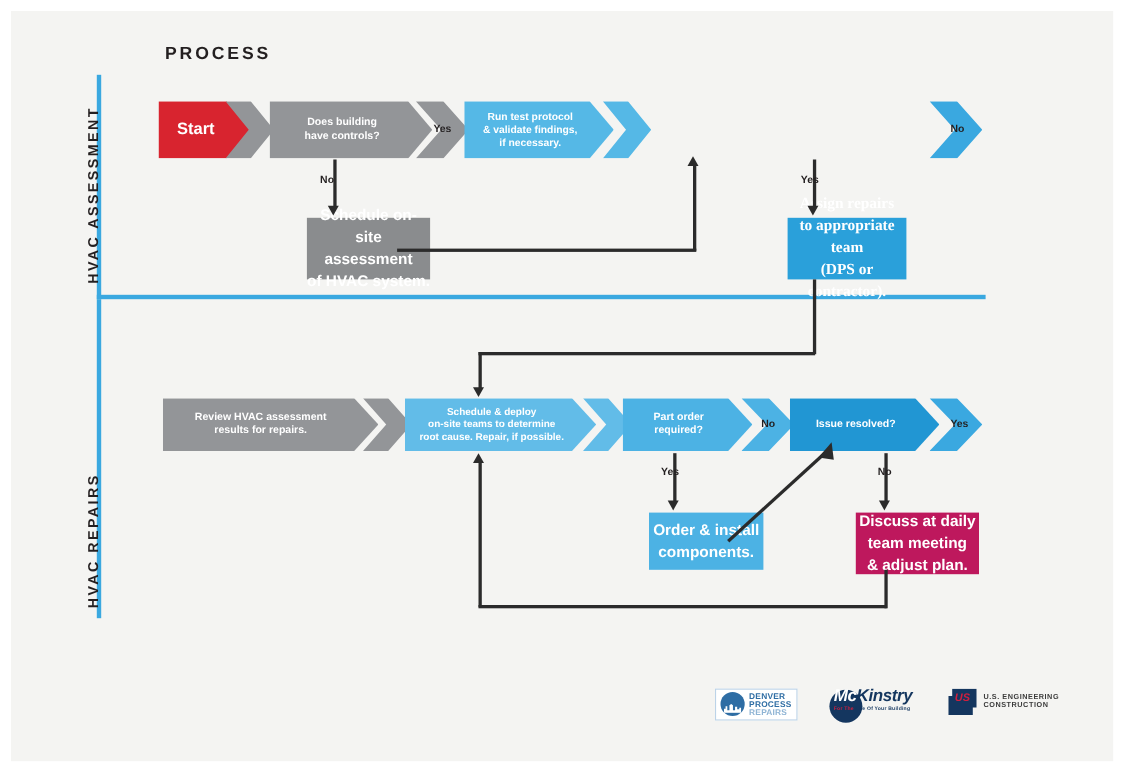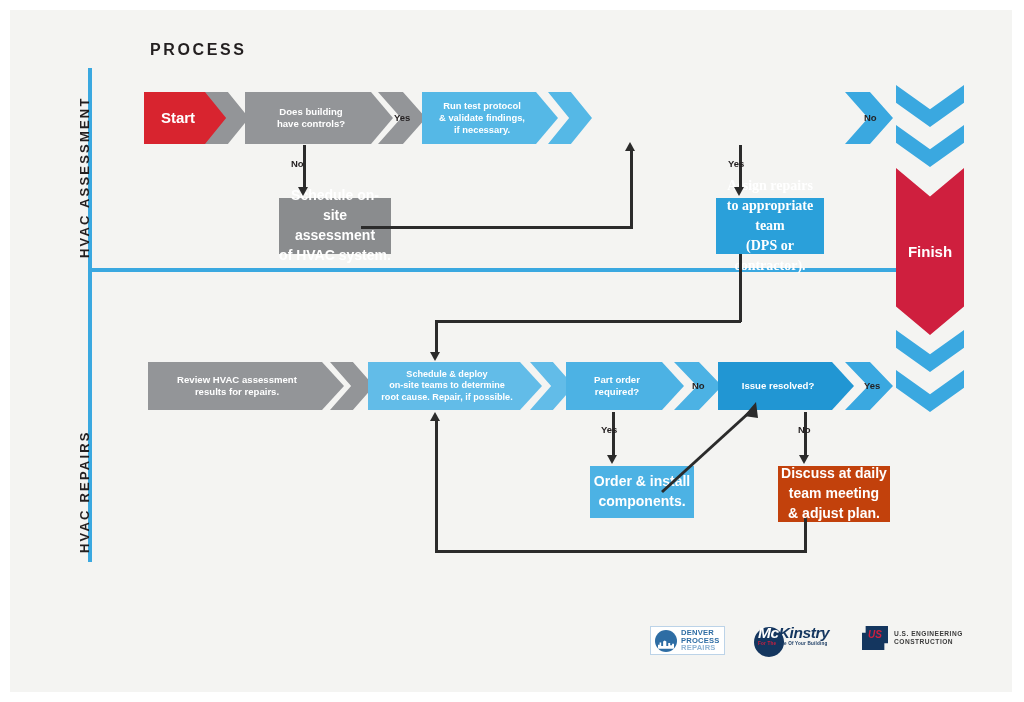--- a/index.html
+++ b/index.html
@@ -121,21 +121,21 @@
     display:flex; align-items:center; justify-content:center;
   }
   #finish-label { color:#ffffff; font-weight:bold; font-size:15px; }
 
   
   #logos { position:absolute; left:650px; top:624px; width:330px; height:40px; }
   .logo { position:absolute; display:flex; align-items:center; }
 
   #logo-dps { left:0px; top:2px; }
   #dps-box {
-    display:flex; align-items:flex-end; gap:4px;
+    display:flex; align-items:center; gap:4px;
     border:1px solid #bcd3e8; padding:2px 4px; background:#ffffff;
   }
   #dps-seal {
     width:22px; height:22px; border-radius:50%;
     background:#2e6da4; position:relative; overflow:hidden;
     flex:0 0 auto;
   }
   #dps-seal::before {
     content:""; position:absolute; left:3px; bottom:3px;
     width:16px; height:9px; background:#ffffff;
@@ -291,21 +291,21 @@
   </div>
 
   <div class="chev" style="left:845px; top:362px; width:48px; height:48px; background:#3aa8e0;"></div>
   <div class="chev-label" style="left:864px; top:380px;">Yes</div>
 
   <div class="box" style="left:560px; top:466px; width:104px; height:52px; background:#4cb2e4;">
     <span style="white-space:pre-line;">Order &amp; install
 components.</span>
   </div>
 
-  <div class="box" style="left:748px; top:466px; width:112px; height:56px; background:#c2410c;">
+  <div class="box" style="left:748px; top:466px; width:112px; height:56px; background:#be185d;">
     <span style="white-space:pre-line;">Discuss at daily
 team meeting
 &amp; adjust plan.</span>
   </div>
 
   <div class="line line-v" style="left:612px; top:412px; height:44px;"></div>
   <div class="head head-down" style="left:607px; top:455px;"></div>
   <div class="edge-label" style="left:601px; top:424px;">Yes</div>
 
   <div class="line line-v" style="left:804px; top:412px; height:44px;"></div>
@@ -315,29 +315,20 @@
   <svg style="position:absolute; left:660px; top:400px; width:100px; height:95px; overflow:visible;">
     <line x1="2" y1="92" x2="92" y2="10" stroke="#2b2b2b" stroke-width="3"></line>
     <polygon points="96,2 84,16 98,18" fill="#2b2b2b"></polygon>
   </svg>
 
   <div class="line line-v" style="left:804px; top:518px; height:35px;"></div>
   <div class="line line-h" style="left:435px; top:550px; width:371px;"></div>
   <div class="line line-v" style="left:435px; top:420px; height:132px;"></div>
   <div class="head head-up" style="left:430px; top:412px;"></div>
 
-  <div id="finish-col">
-    <div class="fchev" style="top:0px;"></div>
-    <div class="fchev" style="top:40px;"></div>
-    <div id="finish-body">
-      <span id="finish-label">Finish</span>
-    </div>
-    <div class="fchev" style="top:245px;"></div>
-    <div class="fchev" style="top:285px;"></div>
-  </div>
 
   <div id="logos">
 
     <div class="logo" id="logo-dps">
       <div id="dps-box">
         <div id="dps-seal"></div>
         <div id="dps-words">
           <span>DENVER</span>
           <span>PROCESS</span>
           <span>REPAIRS</span>

